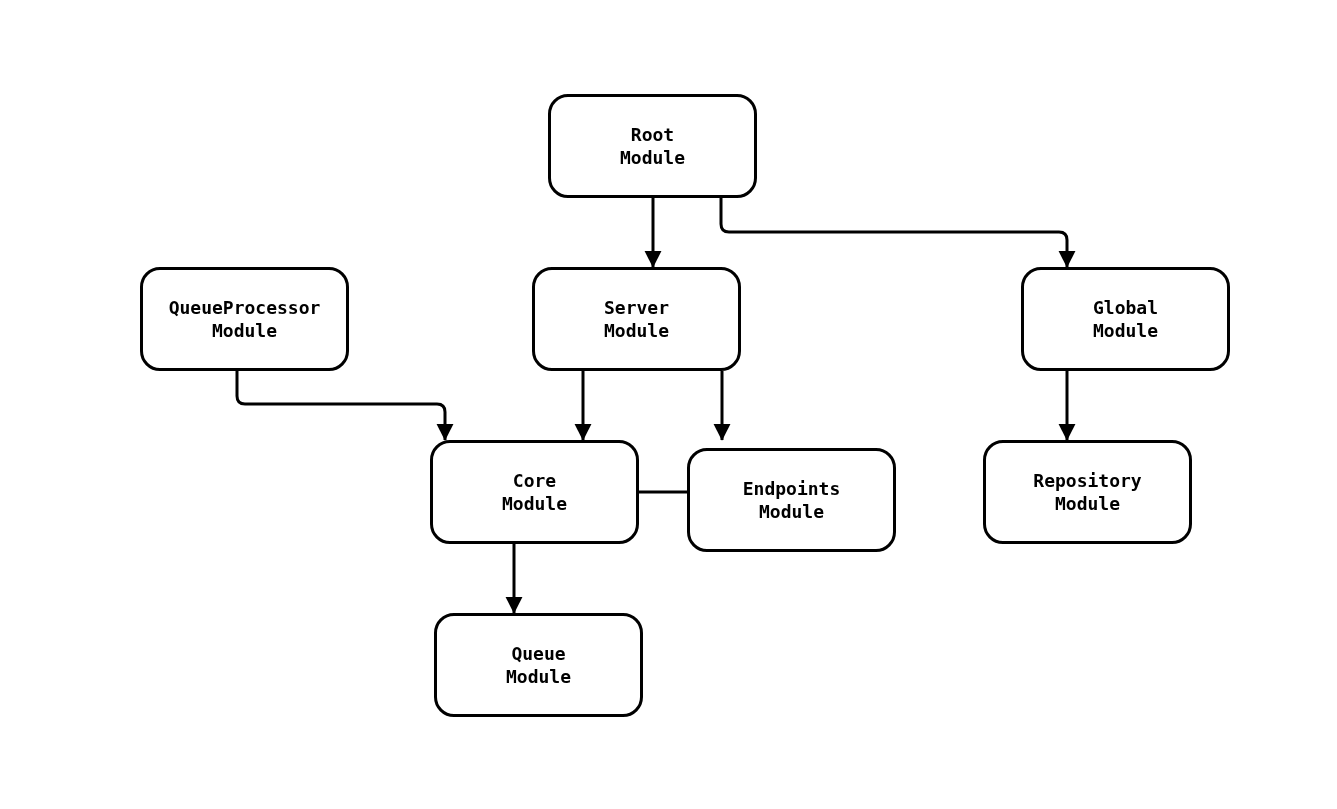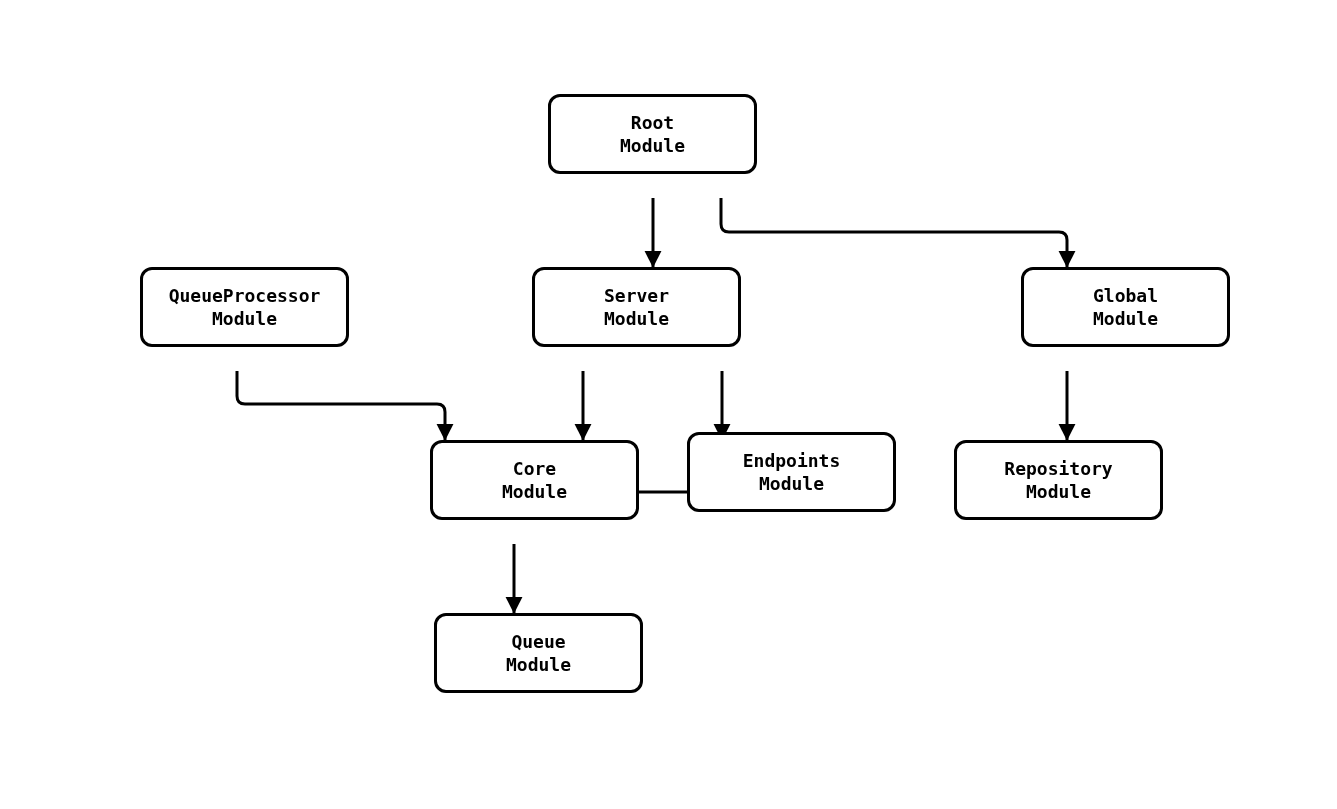--- a/index.html
+++ b/index.html
@@ -23,25 +23,25 @@
     height: 809px;
   }
   .edges path.edge {
     fill: none;
     stroke: #000000;
     stroke-width: 3;
   }
   .node {
     position: absolute;
     width: 209px;
-    height: 80px;
+    height: 104px;
     box-sizing: border-box;
     background: #ffffff;
     border: 3px solid #000000;
-    border-radius: 12px;
+    border-radius: 20px;
     display: flex;
     align-items: center;
     justify-content: center;
     text-align: center;
   }
   .node-label {
     font-family: "DejaVu Sans Mono", monospace;
     font-weight: bold;
     font-size: 18px;
     line-height: 23px;
@@ -89,26 +89,26 @@
   <div class="node" style="left:1021px; top:267px">
     <span class="node-label">Global
 Module</span>
   </div>
 
   <div class="node" style="left:430px; top:440px">
     <span class="node-label">Core
 Module</span>
   </div>
 
-  <div class="node" style="left:687px; top:432px">
+  <div class="node" style="left:687px; top:448px">
     <span class="node-label">Endpoints
 Module</span>
   </div>
 
-  <div class="node" style="left:954px; top:440px">
+  <div class="node" style="left:983px; top:440px">
     <span class="node-label">Repository
 Module</span>
   </div>
 
   <div class="node" style="left:434px; top:613px">
     <span class="node-label">Queue
 Module</span>
   </div>
 
 </div>

